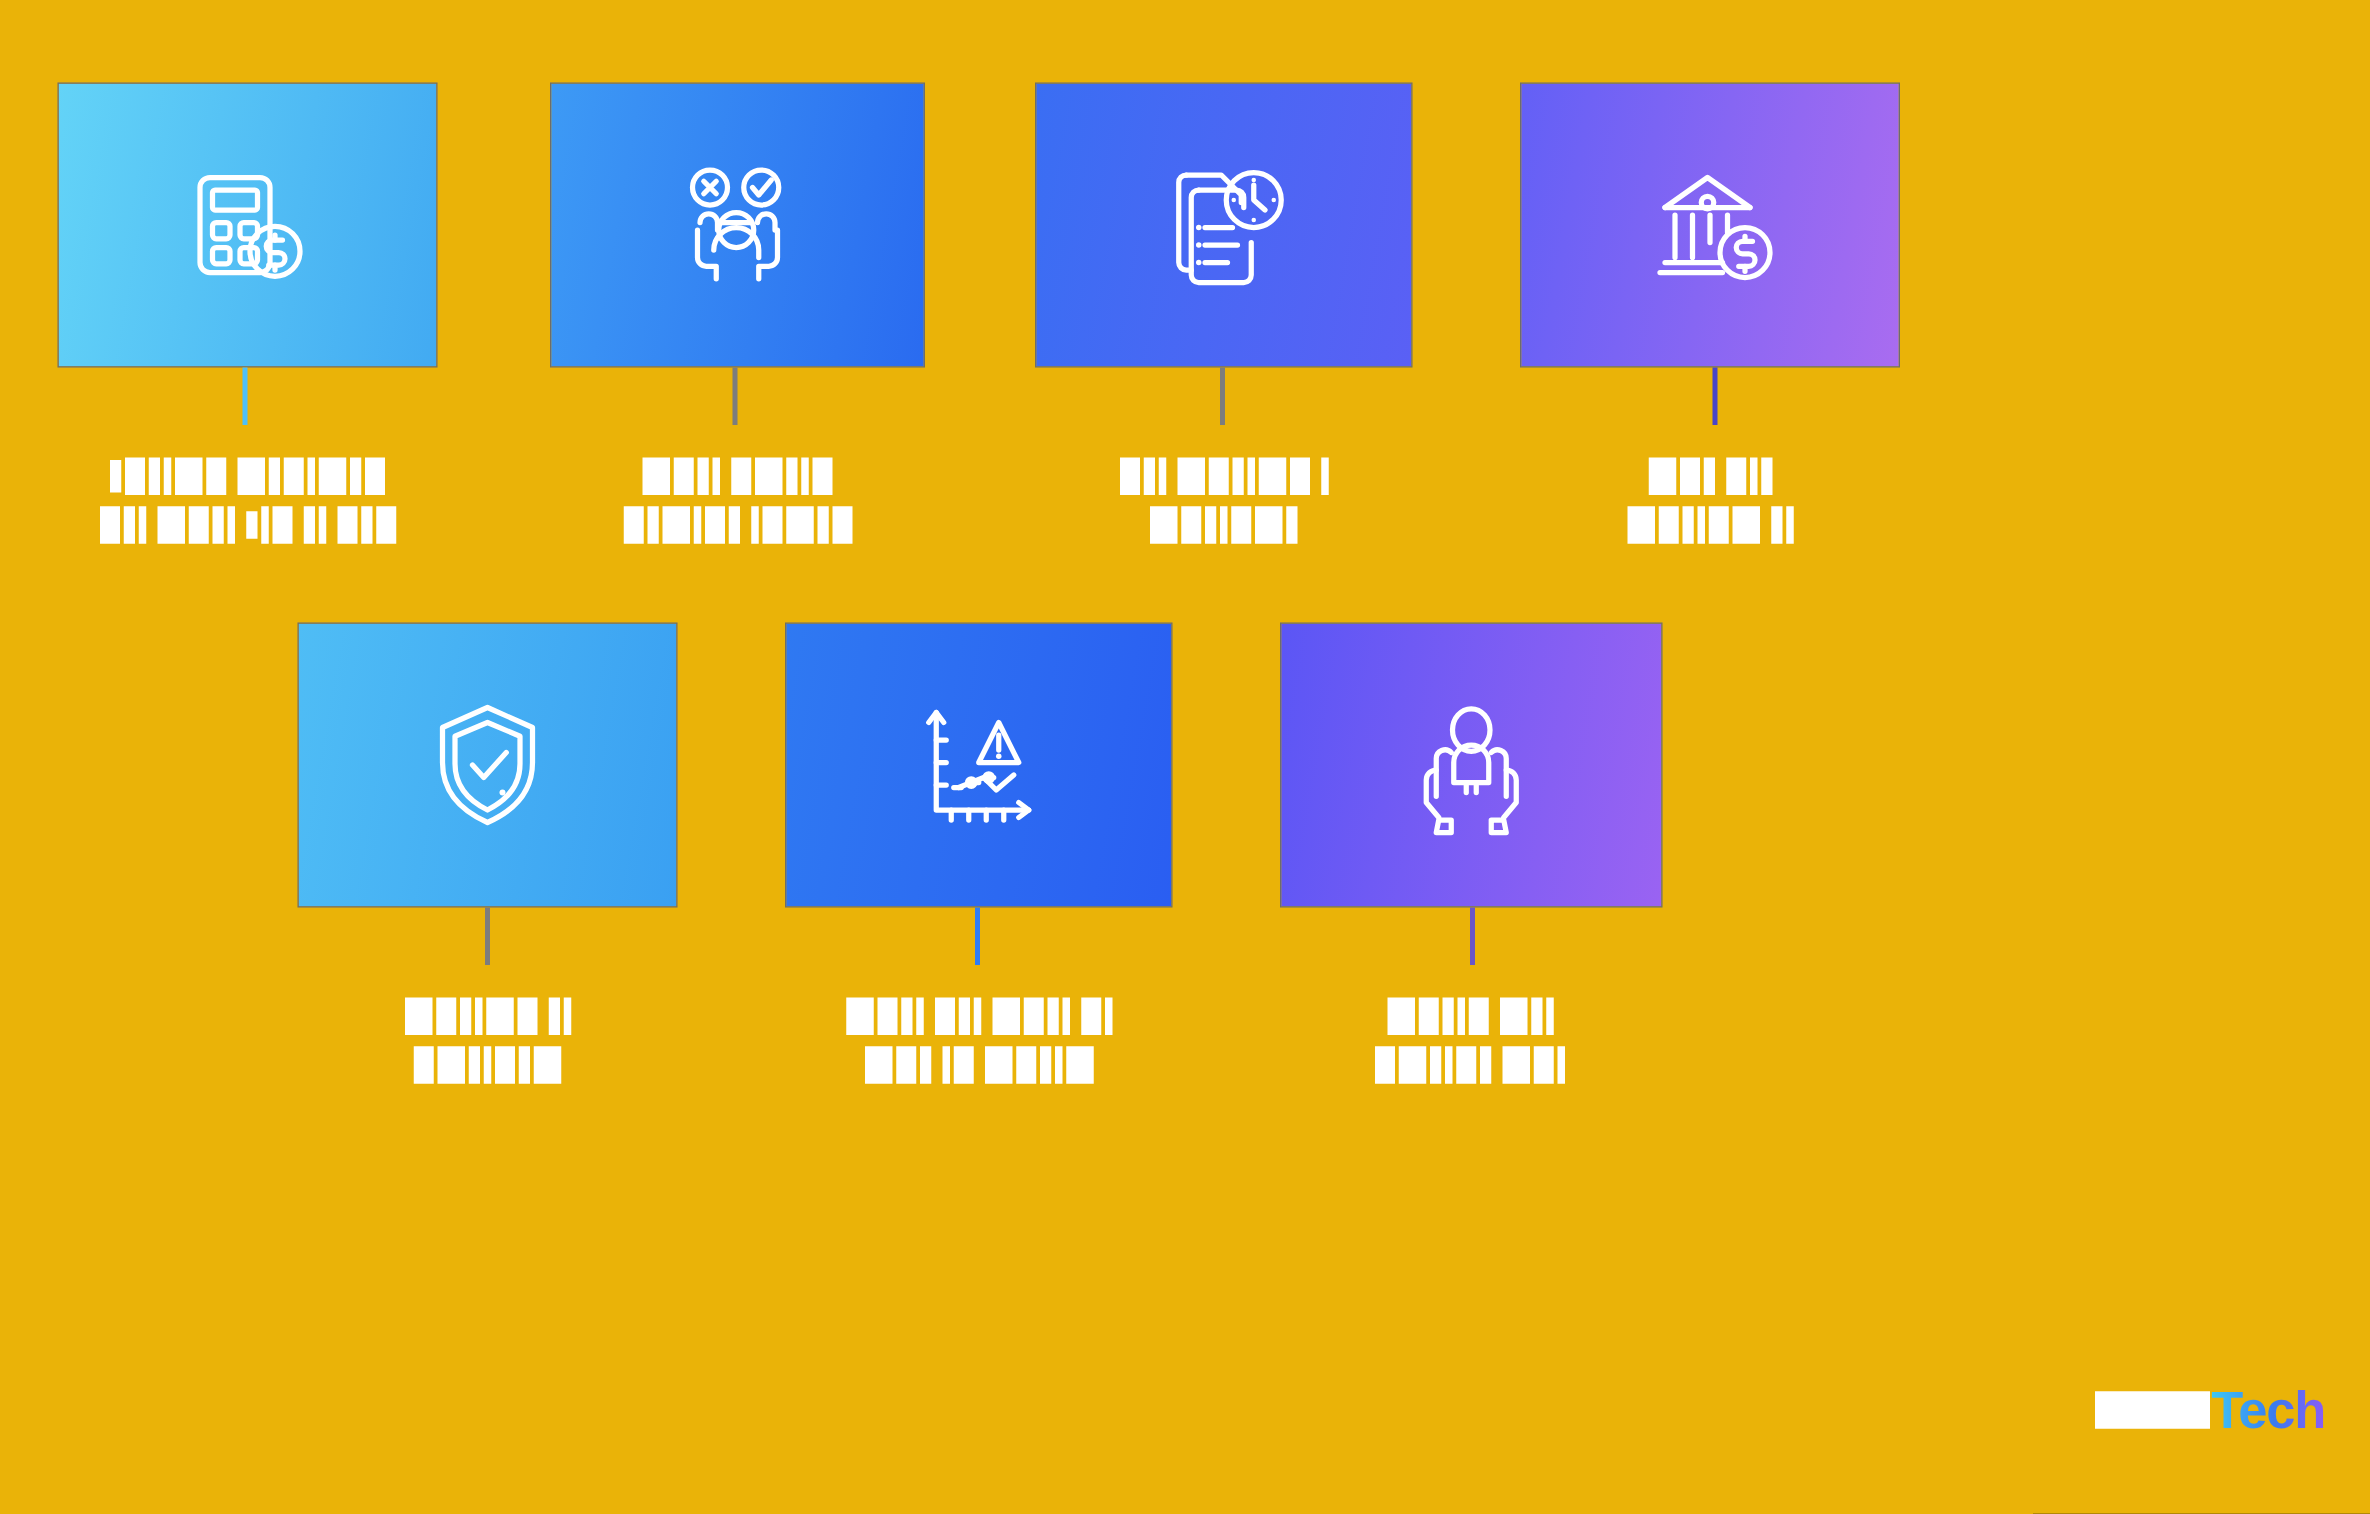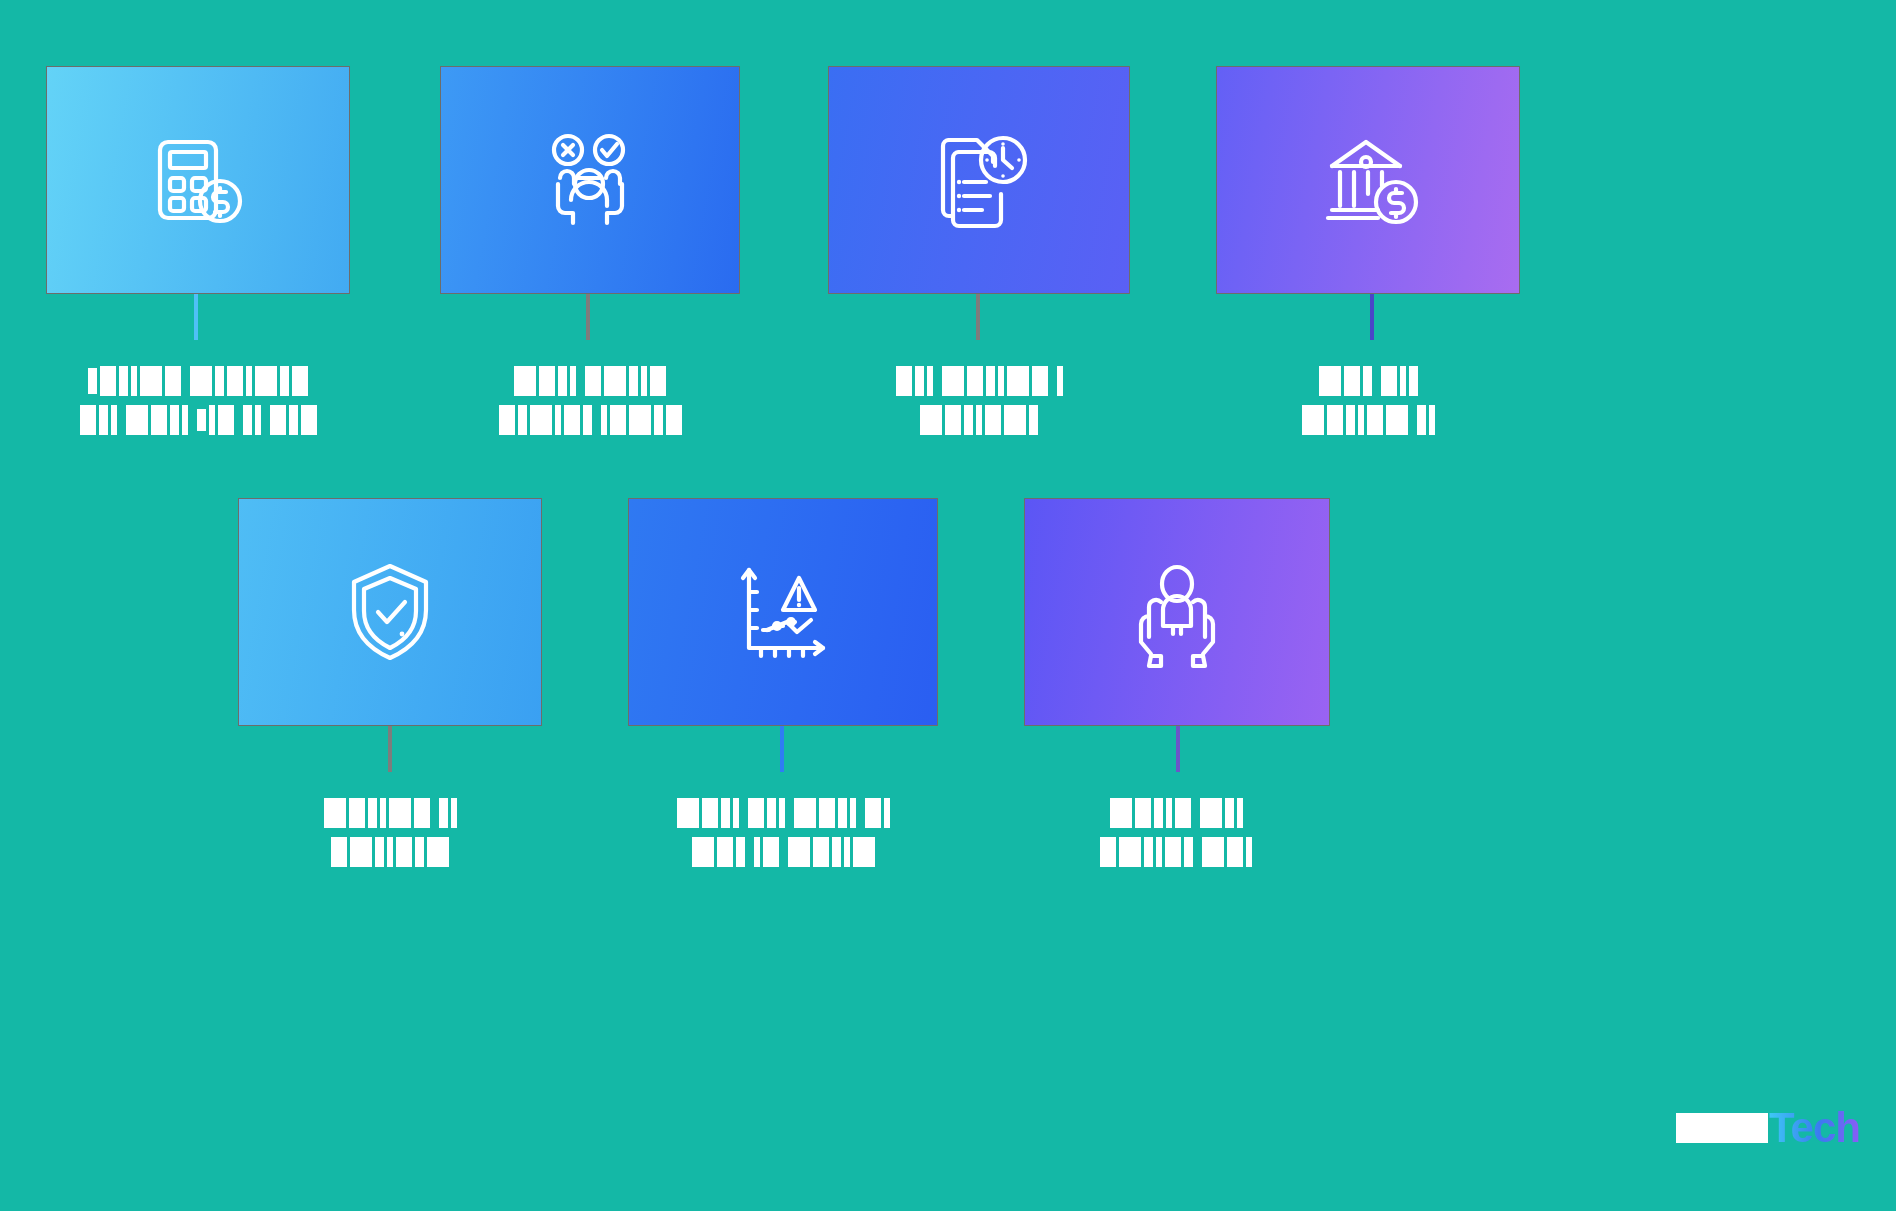--- a/index.html
+++ b/index.html
@@ -1,21 +1,21 @@
 <!DOCTYPE html>
 <html><head>
 <meta charset="utf-8">
 <style>
   html,body{margin:0;padding:0;background:#000;}
   body{
     width:1896px;height:1211px;
     font-family:"Liberation Sans", sans-serif;
     position:relative;overflow:hidden;
   }
-  .stage{position:absolute;inset:0;background:#14b8a6;text-decoration:underline;}
+  .stage{position:absolute;inset:0;background:#eab308;text-decoration:underline;}
 
   
   .node{position:absolute;}
   .card{
     position:absolute;left:0;top:0;
     border:1px solid #6d6d6a;
     box-sizing:border-box;
     display:flex;align-items:center;justify-content:center;
   }
   .card .ico{width:120px;height:120px;display:block;}

